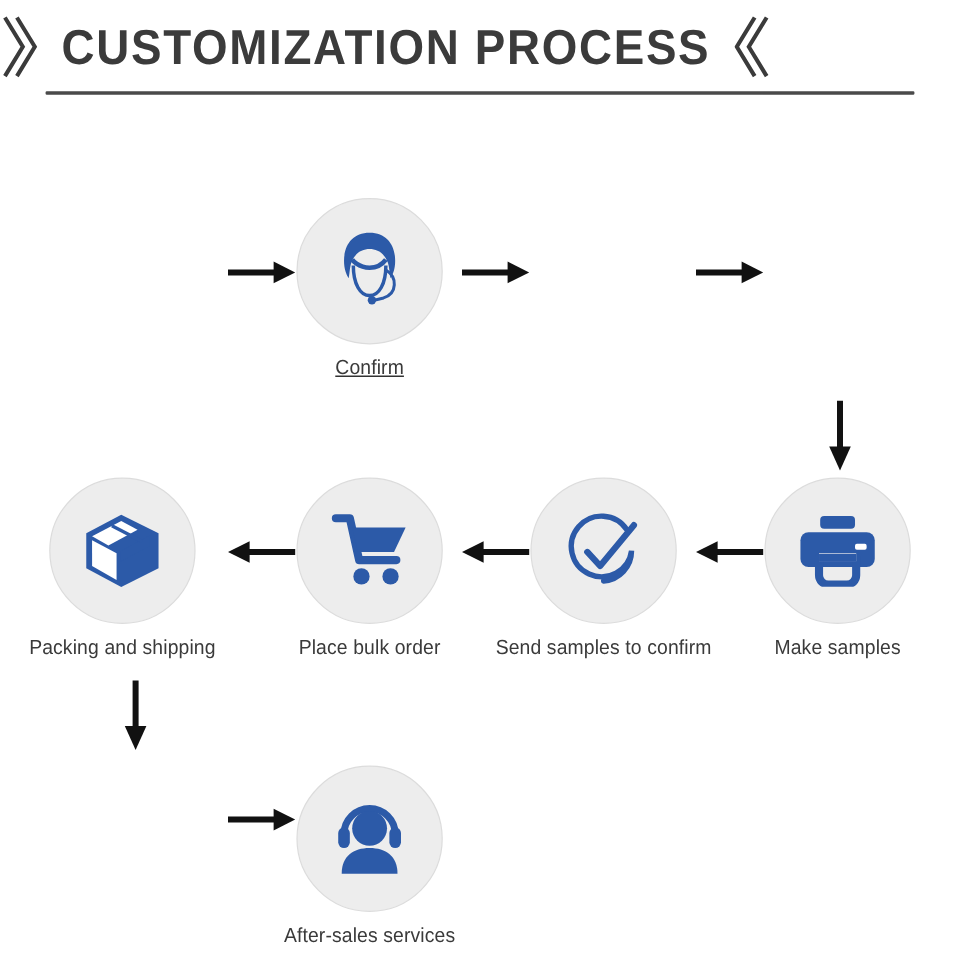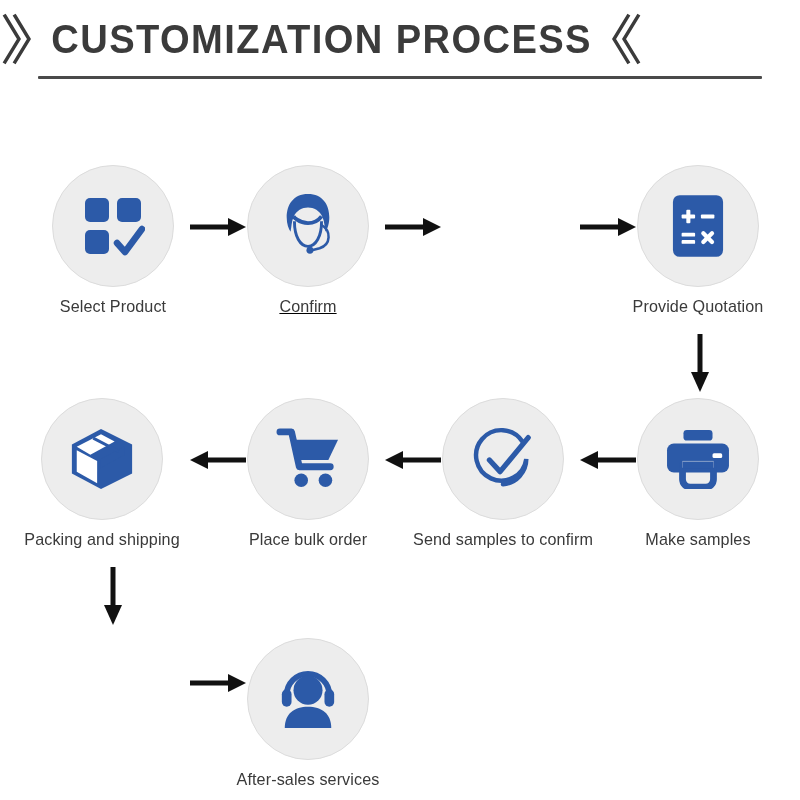--- a/index.html
+++ b/index.html
@@ -120,33 +120,20 @@
       <span class="chev">
         <svg viewBox="0 0 30 52" width="30" height="52" aria-hidden="true">
           <path d="M16 3 L2 26 L16 49" fill="none" stroke="#3b3b3b" stroke-width="3.4" stroke-linecap="square"></path>
           <path d="M26 3 L12 26 L26 49" fill="none" stroke="#3b3b3b" stroke-width="3.4" stroke-linecap="square"></path>
         </svg>
       </span>
     </div>
     <div class="rule"></div>
   </div>
 
-  <div class="node" style="left:113px; top:165px;">
-    <div class="circle">
-      <span>
-        <svg viewBox="0 0 64 64" width="64" height="64" aria-hidden="true">
-          <rect x="4" y="4" width="24" height="24" rx="5" fill="#2C5AA8"></rect>
-          <rect x="36" y="4" width="24" height="24" rx="5" fill="#2C5AA8"></rect>
-          <rect x="4" y="36" width="24" height="24" rx="5" fill="#2C5AA8"></rect>
-          <path d="M36 49 L44 58 L61 35" fill="none" stroke="#2C5AA8" stroke-width="6.5" stroke-linecap="round" stroke-linejoin="round"></path>
-        </svg>
-      </span>
-    </div>
-    <div class="node-label">Select Product</div>
-  </div>
 
   <div class="arrow" style="left:188px; top:215px;">
     <svg viewBox="0 0 60 24" width="60" height="24" aria-hidden="true">
       <path d="M2 12 L42 12" stroke="#111111" stroke-width="5"></path>
       <path d="M40 3 L58 12 L40 21 Z" fill="#111111"></path>
     </svg>
   </div>
 
   <div class="node" style="left:308px; top:165px;text-decoration:underline;">
     <div class="circle">
@@ -173,41 +160,20 @@
   </div>
 
 
   <div class="arrow" style="left:578px; top:215px;">
     <svg viewBox="0 0 60 24" width="60" height="24" aria-hidden="true">
       <path d="M2 12 L42 12" stroke="#111111" stroke-width="5"></path>
       <path d="M40 3 L58 12 L40 21 Z" fill="#111111"></path>
     </svg>
   </div>
 
-  <div class="node" style="left:698px; top:165px;">
-    <div class="circle">
-      <span>
-        <svg viewBox="0 0 56 68" width="54" height="66" aria-hidden="true">
-          <rect x="2" y="2" width="52" height="64" rx="7" fill="#2C5AA8"></rect>
-          <g fill="#ffffff">
-            <rect x="11" y="22" width="14" height="4.2" rx="1"></rect>
-            <rect x="15.9" y="17.1" width="4.2" height="14" rx="1"></rect>
-            <rect x="31" y="22" width="14" height="4.2" rx="1"></rect>
-            <rect x="11" y="41" width="14" height="4" rx="1"></rect>
-            <rect x="11" y="48.5" width="14" height="4" rx="1"></rect>
-          </g>
-          <g stroke="#ffffff" stroke-width="4.4" stroke-linecap="round">
-            <path d="M33.5 41.5 L42.5 50.5"></path>
-            <path d="M42.5 41.5 L33.5 50.5"></path>
-          </g>
-        </svg>
-      </span>
-    </div>
-    <div class="node-label">Provide Quotation</div>
-  </div>
 
   <div class="arrow" style="left:688px; top:332px;">
     <svg viewBox="0 0 24 62" width="24" height="62" aria-hidden="true">
       <path d="M12 2 L12 42" stroke="#111111" stroke-width="5"></path>
       <path d="M3 40 L12 60 L21 40 Z" fill="#111111"></path>
     </svg>
   </div>
 
   <div class="node" style="left:698px; top:398px;">
     <div class="circle">

